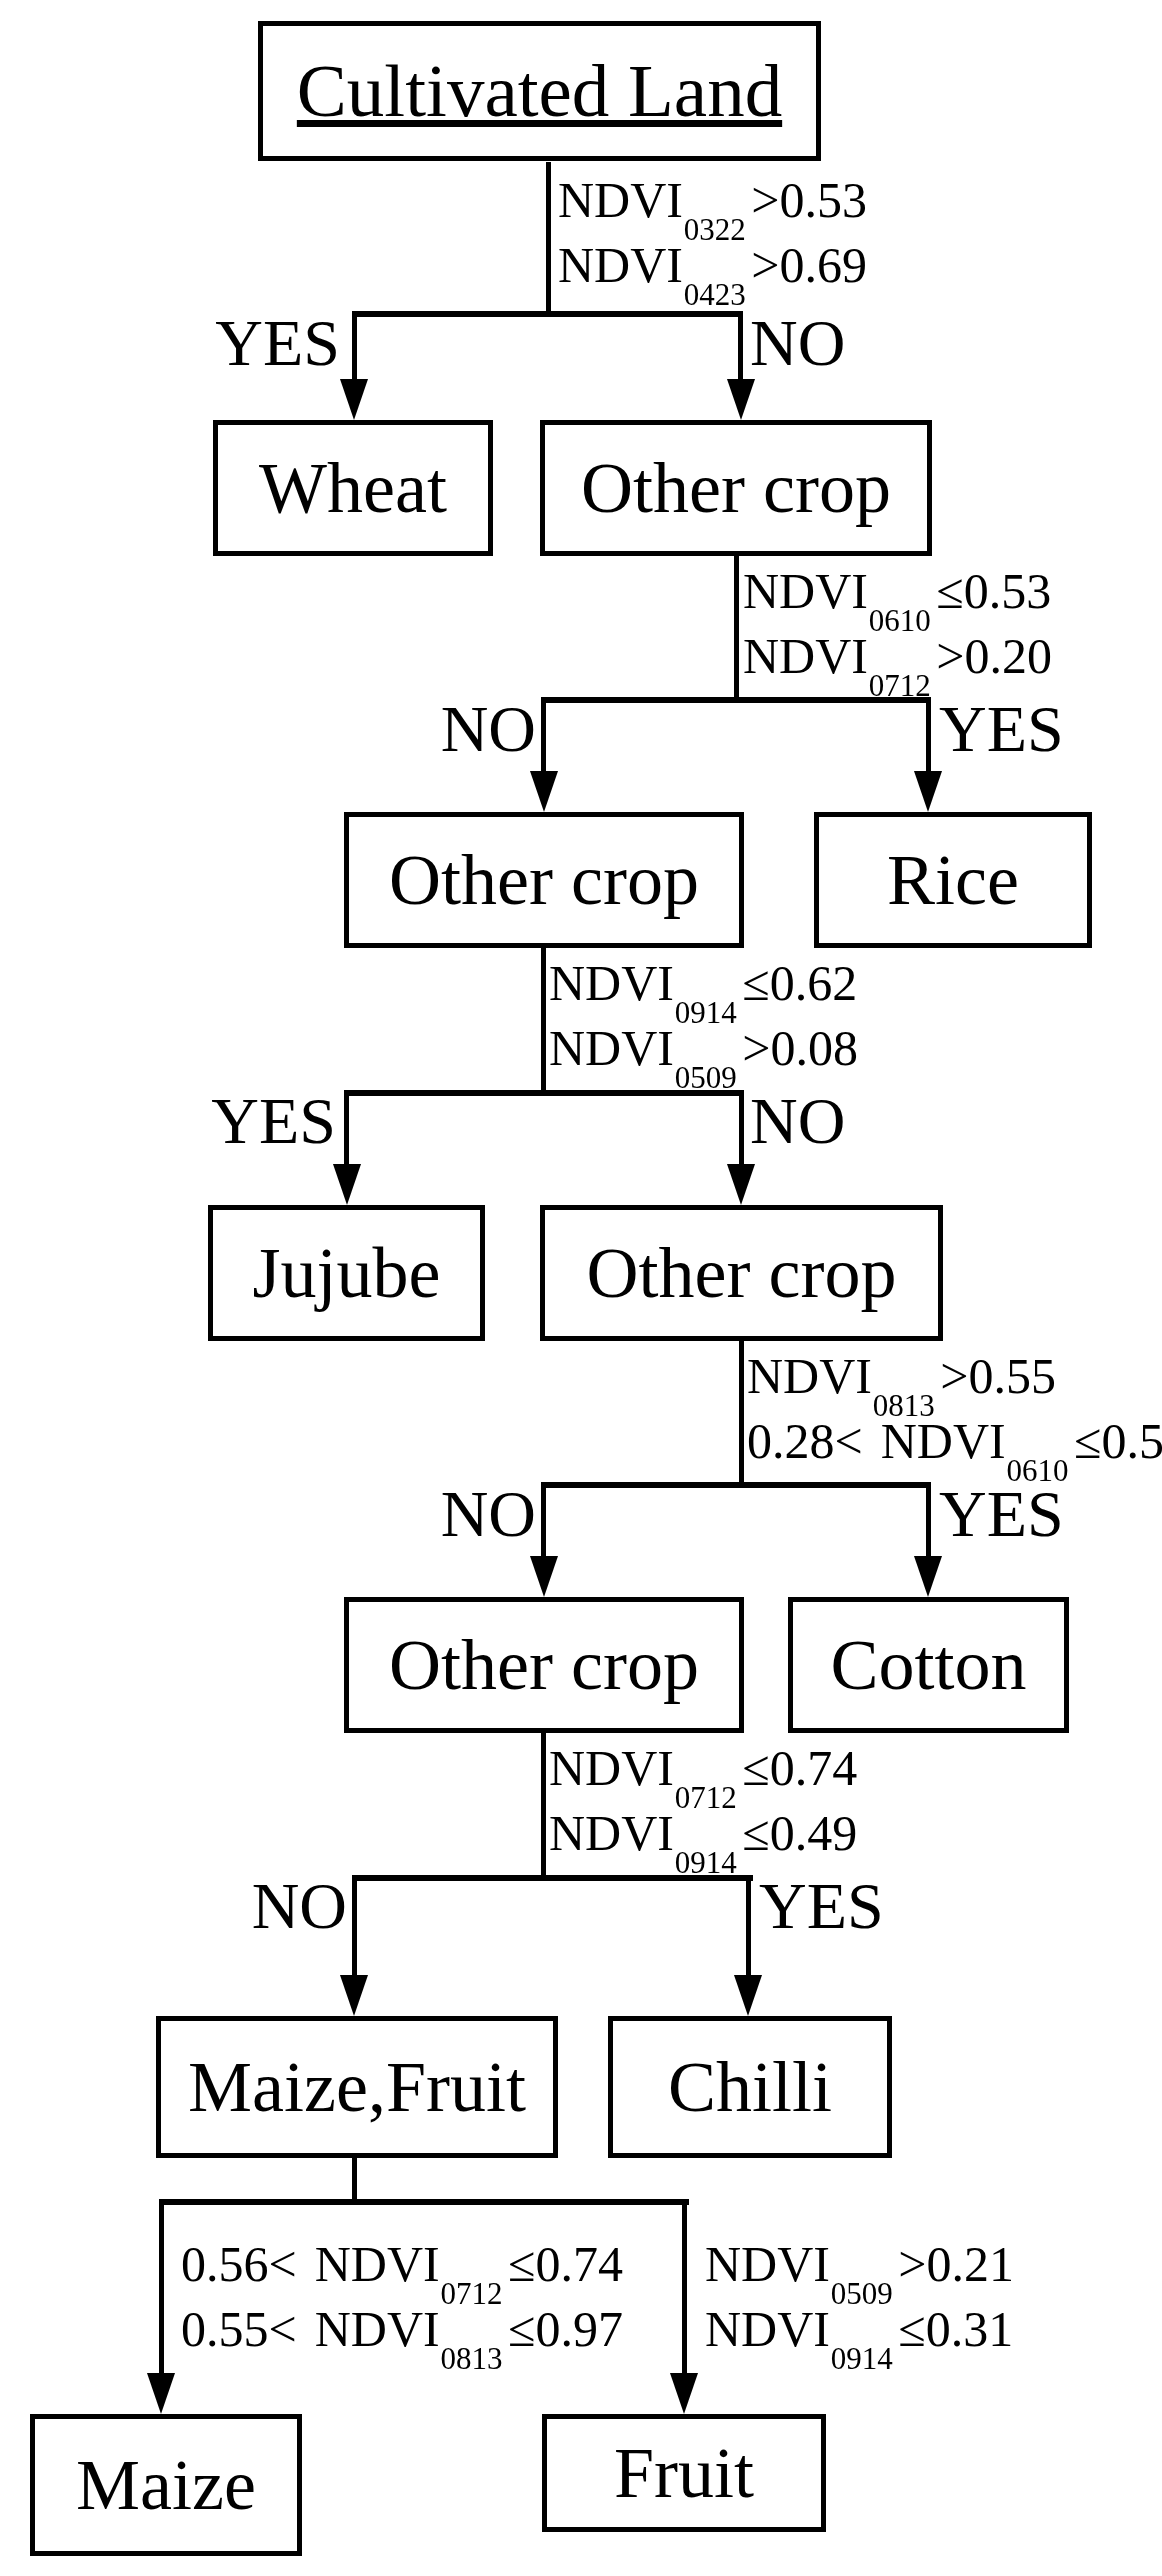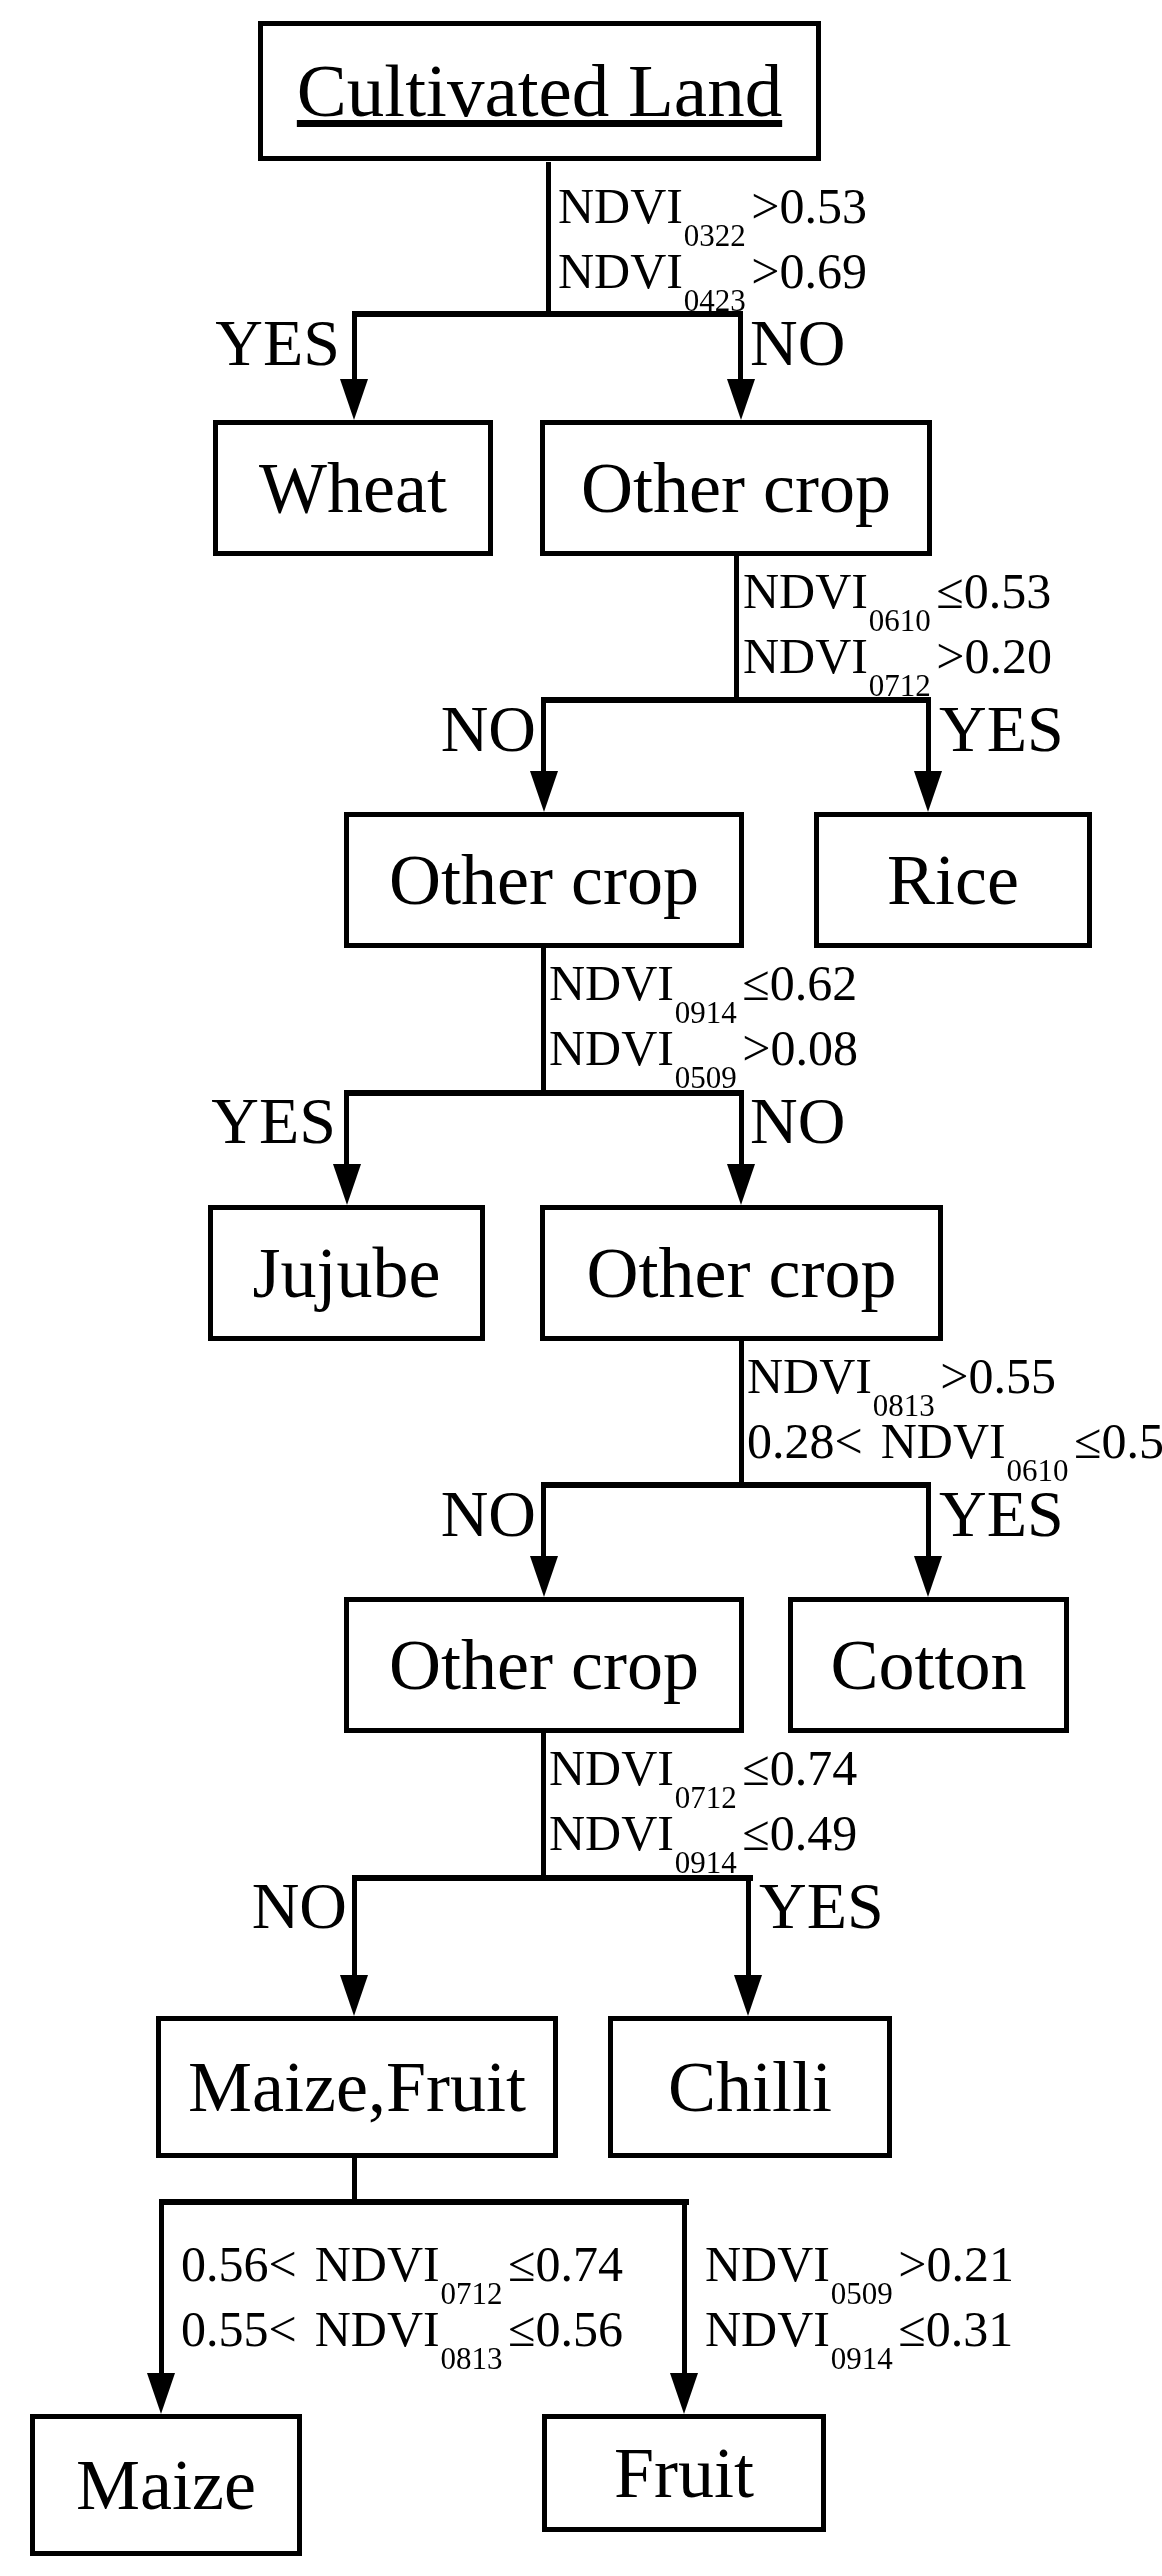--- a/index.html
+++ b/index.html
@@ -89,21 +89,21 @@
   <div class="arr" style="left:340px;top:1975px"></div>
   <div class="arr" style="left:734px;top:1975px"></div>
 
   <div class="v" style="left:352px;top:2158px;height:46px"></div>
   <div class="h" style="left:159px;top:2199px;width:530px"></div>
   <div class="v" style="left:159px;top:2199px;height:177px"></div>
   <div class="v" style="left:682px;top:2199px;height:177px"></div>
   <div class="arr" style="left:147px;top:2373px"></div>
   <div class="arr" style="left:670px;top:2373px"></div>
 
-  <div class="cond" style="left:558px;top:174px">
+  <div class="cond" style="left:558px;top:168px">
     <div><span class="pre"></span><span>NDVI</span><sub>0322</sub><span class="op">&gt;0.53</span></div>
     <div><span class="pre"></span><span>NDVI</span><sub>0423</sub><span class="op">&gt;0.69</span></div>
   </div>
 
   <div class="cond" style="left:743px;top:559px">
     <div><span class="pre"></span><span>NDVI</span><sub>0610</sub><span class="op">≤0.53</span></div>
     <div><span class="pre"></span><span>NDVI</span><sub>0712</sub><span class="op">&gt;0.20</span></div>
   </div>
 
   <div class="cond" style="left:549px;top:951px">
@@ -116,21 +116,21 @@
     <div><span class="pre">0.28&lt;</span><span>NDVI</span><sub>0610</sub><span class="op">≤0.53</span></div>
   </div>
 
   <div class="cond" style="left:549px;top:1736px">
     <div><span class="pre"></span><span>NDVI</span><sub>0712</sub><span class="op">≤0.74</span></div>
     <div><span class="pre"></span><span>NDVI</span><sub>0914</sub><span class="op">≤0.49</span></div>
   </div>
 
   <div class="cond" style="left:181px;top:2232px">
     <div><span class="pre">0.56&lt;</span><span>NDVI</span><sub>0712</sub><span class="op">≤0.74</span></div>
-    <div><span class="pre">0.55&lt;</span><span>NDVI</span><sub>0813</sub><span class="op">≤0.56</span></div>
+    <div><span class="pre">0.55&lt;</span><span>NDVI</span><sub>0813</sub><span class="op">≤0.97</span></div>
   </div>
 
   <div class="cond" style="left:705px;top:2232px">
     <div><span class="pre"></span><span>NDVI</span><sub>0509</sub><span class="op">&gt;0.21</span></div>
     <div><span class="pre"></span><span>NDVI</span><sub>0914</sub><span class="op">≤0.31</span></div>
   </div>
 
   <div class="blab" style="left:175px;top:318px;width:165px;text-align:right">YES</div>
   <div class="blab" style="left:750px;top:318px">NO</div>
 

